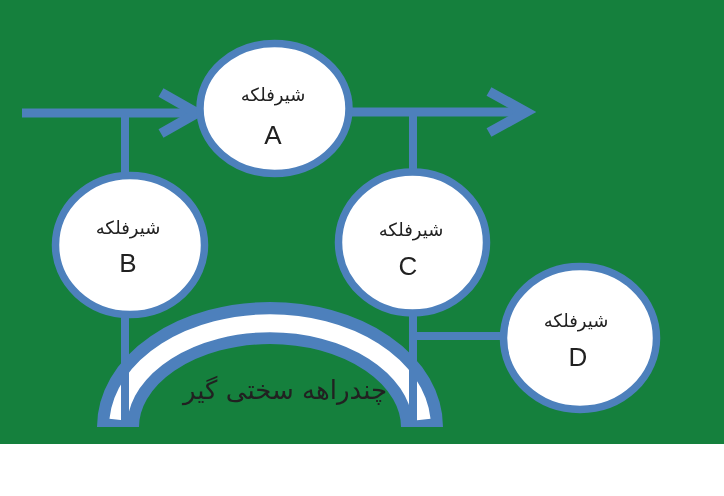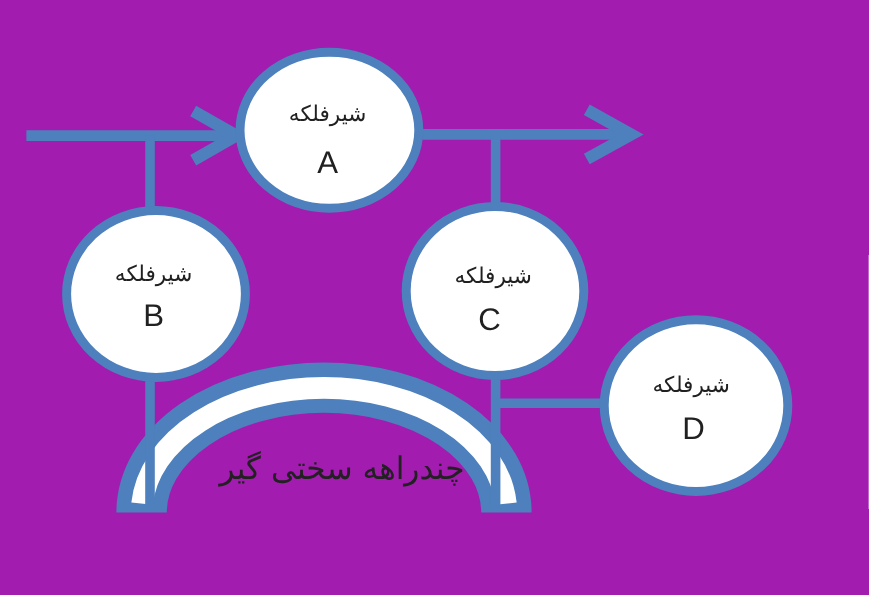--- a/index.html
+++ b/index.html
@@ -3,22 +3,22 @@
 <meta charset="utf-8">
 <style>
   html, body {
     margin: 0;
     padding: 0;
     background: #ffffff;
   }
   .canvas {
     position: relative;
     width: 724px;
-    height: 496px;
-    background: #a21caf;
+    height: 444px;
+    background: #15803d;
     overflow: hidden;
     text-decoration: underline;
   }
   svg { display: block; }
 
   .stroke-blue  { stroke: #4d80bc; fill: none; }
   .hollow       { stroke: #ffffff; fill: none; }
 
   .valve-circle {
     stroke: #4d80bc;

